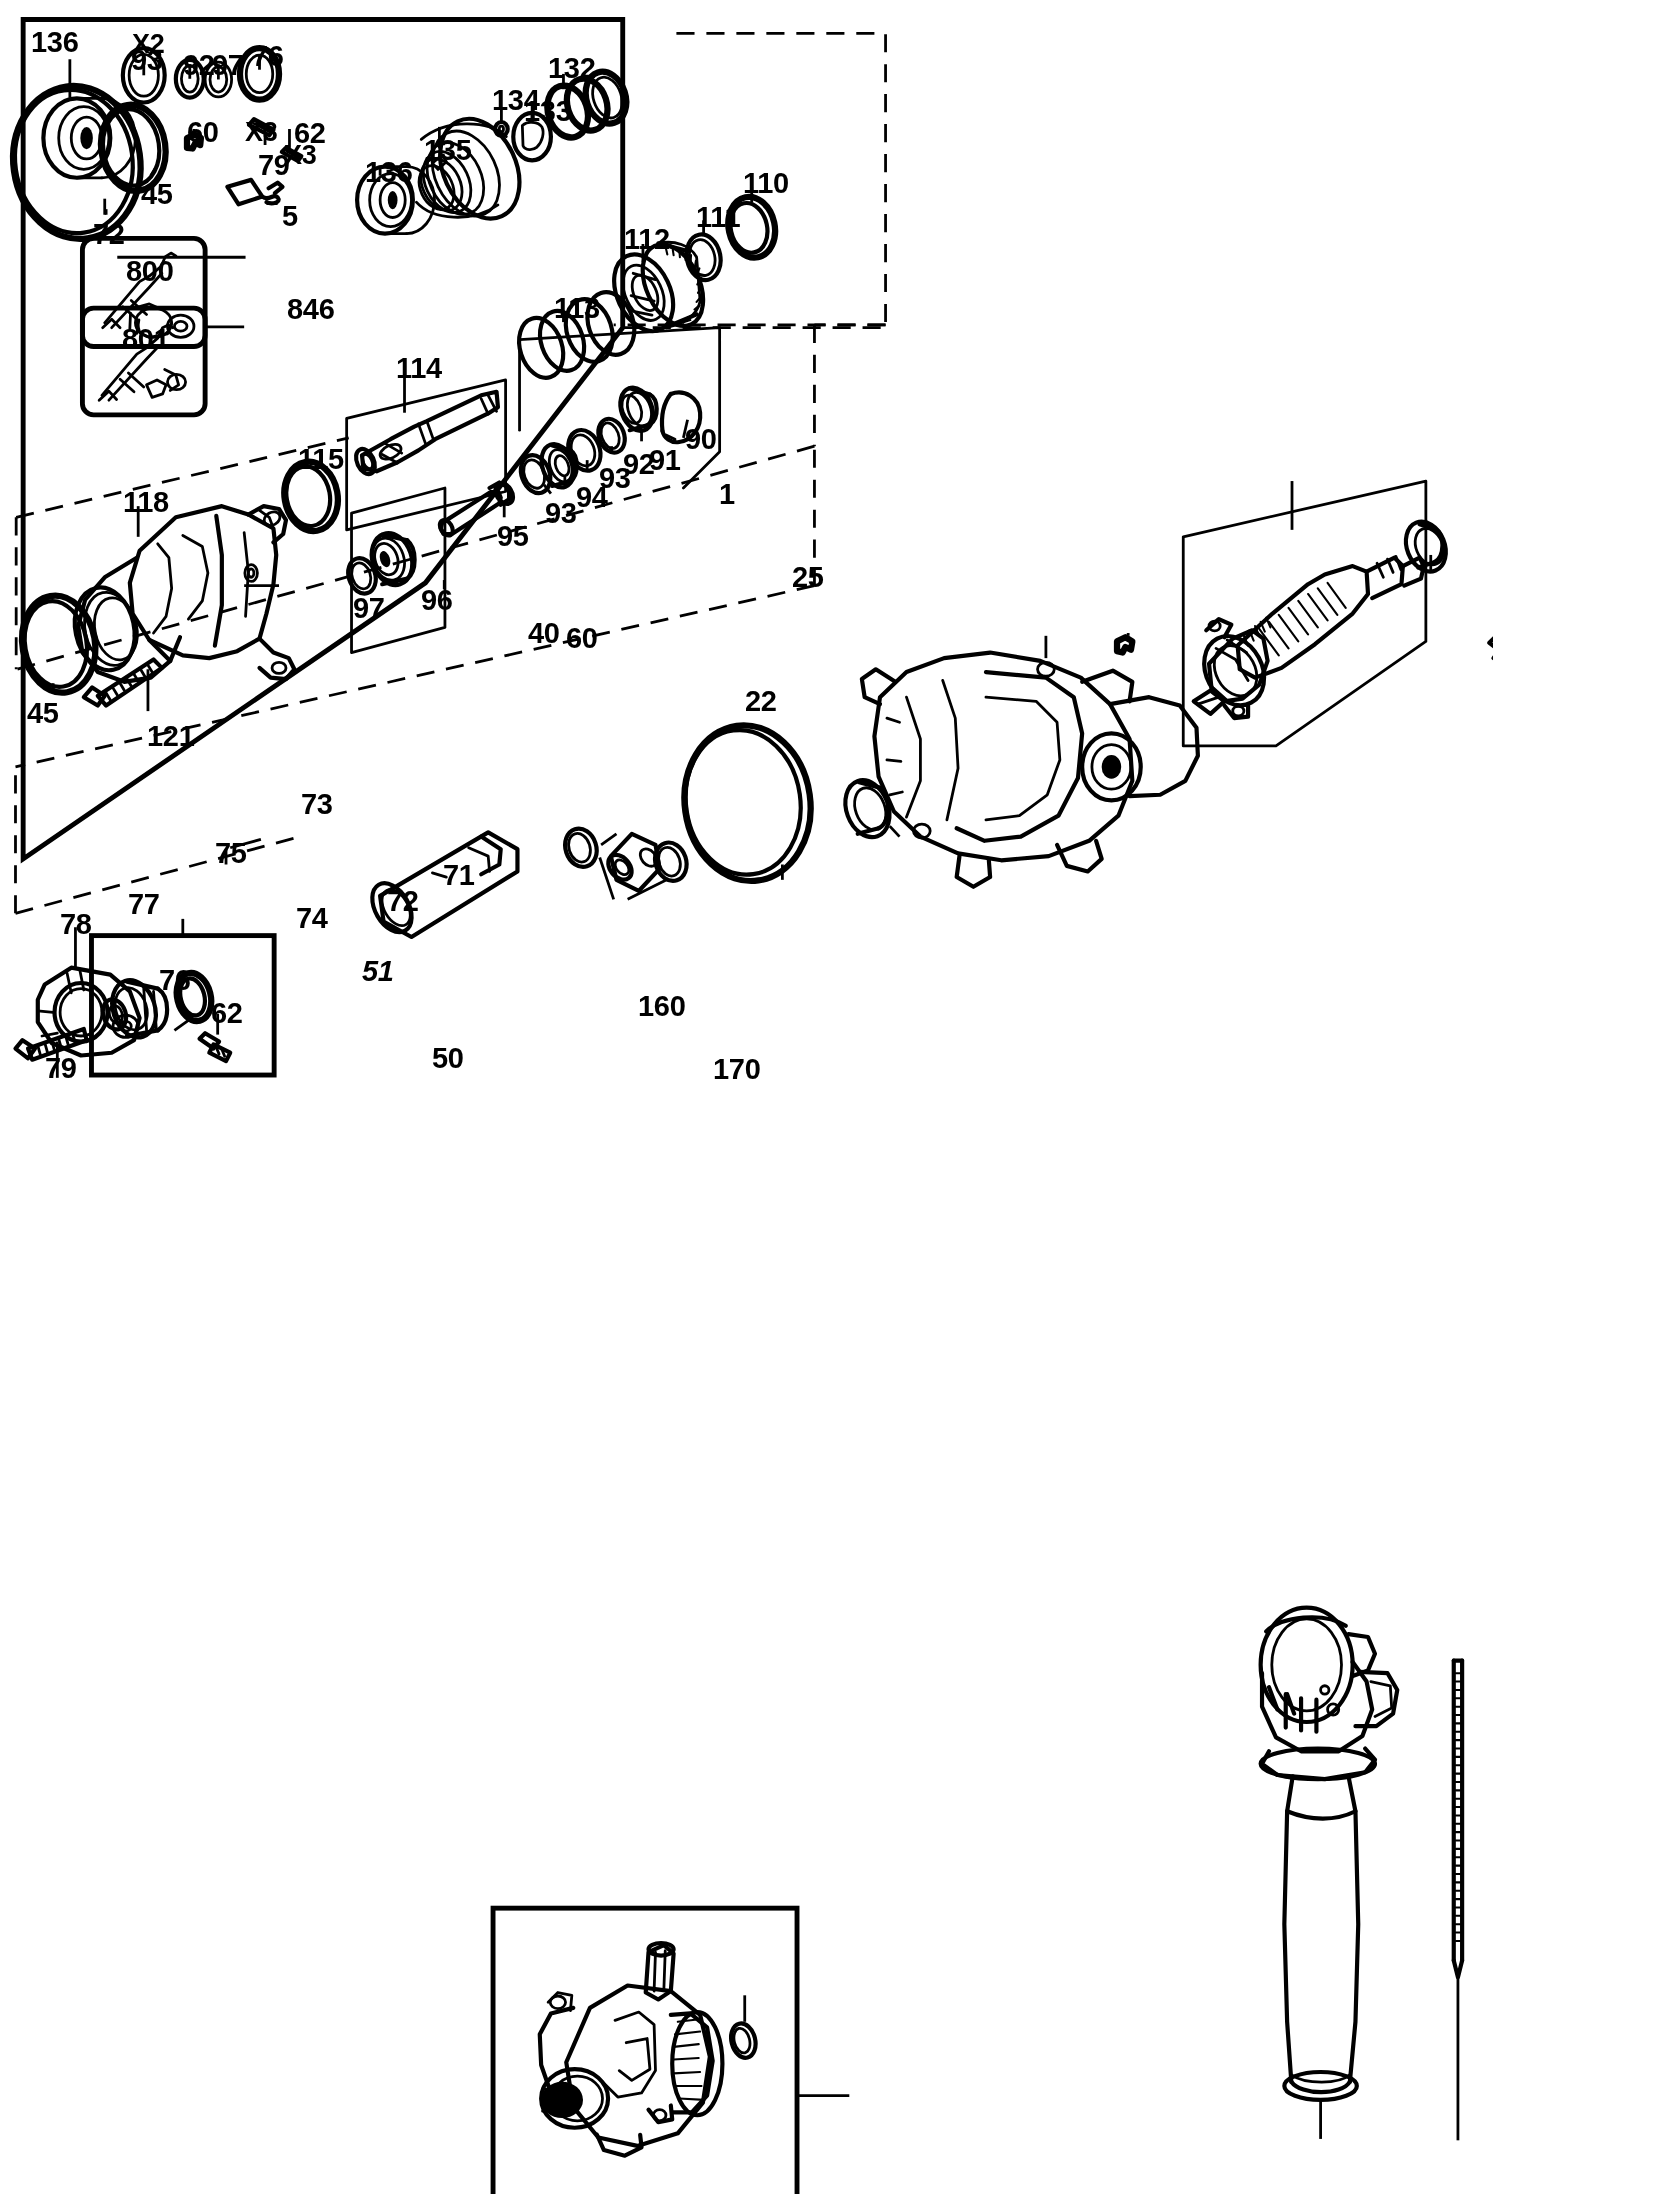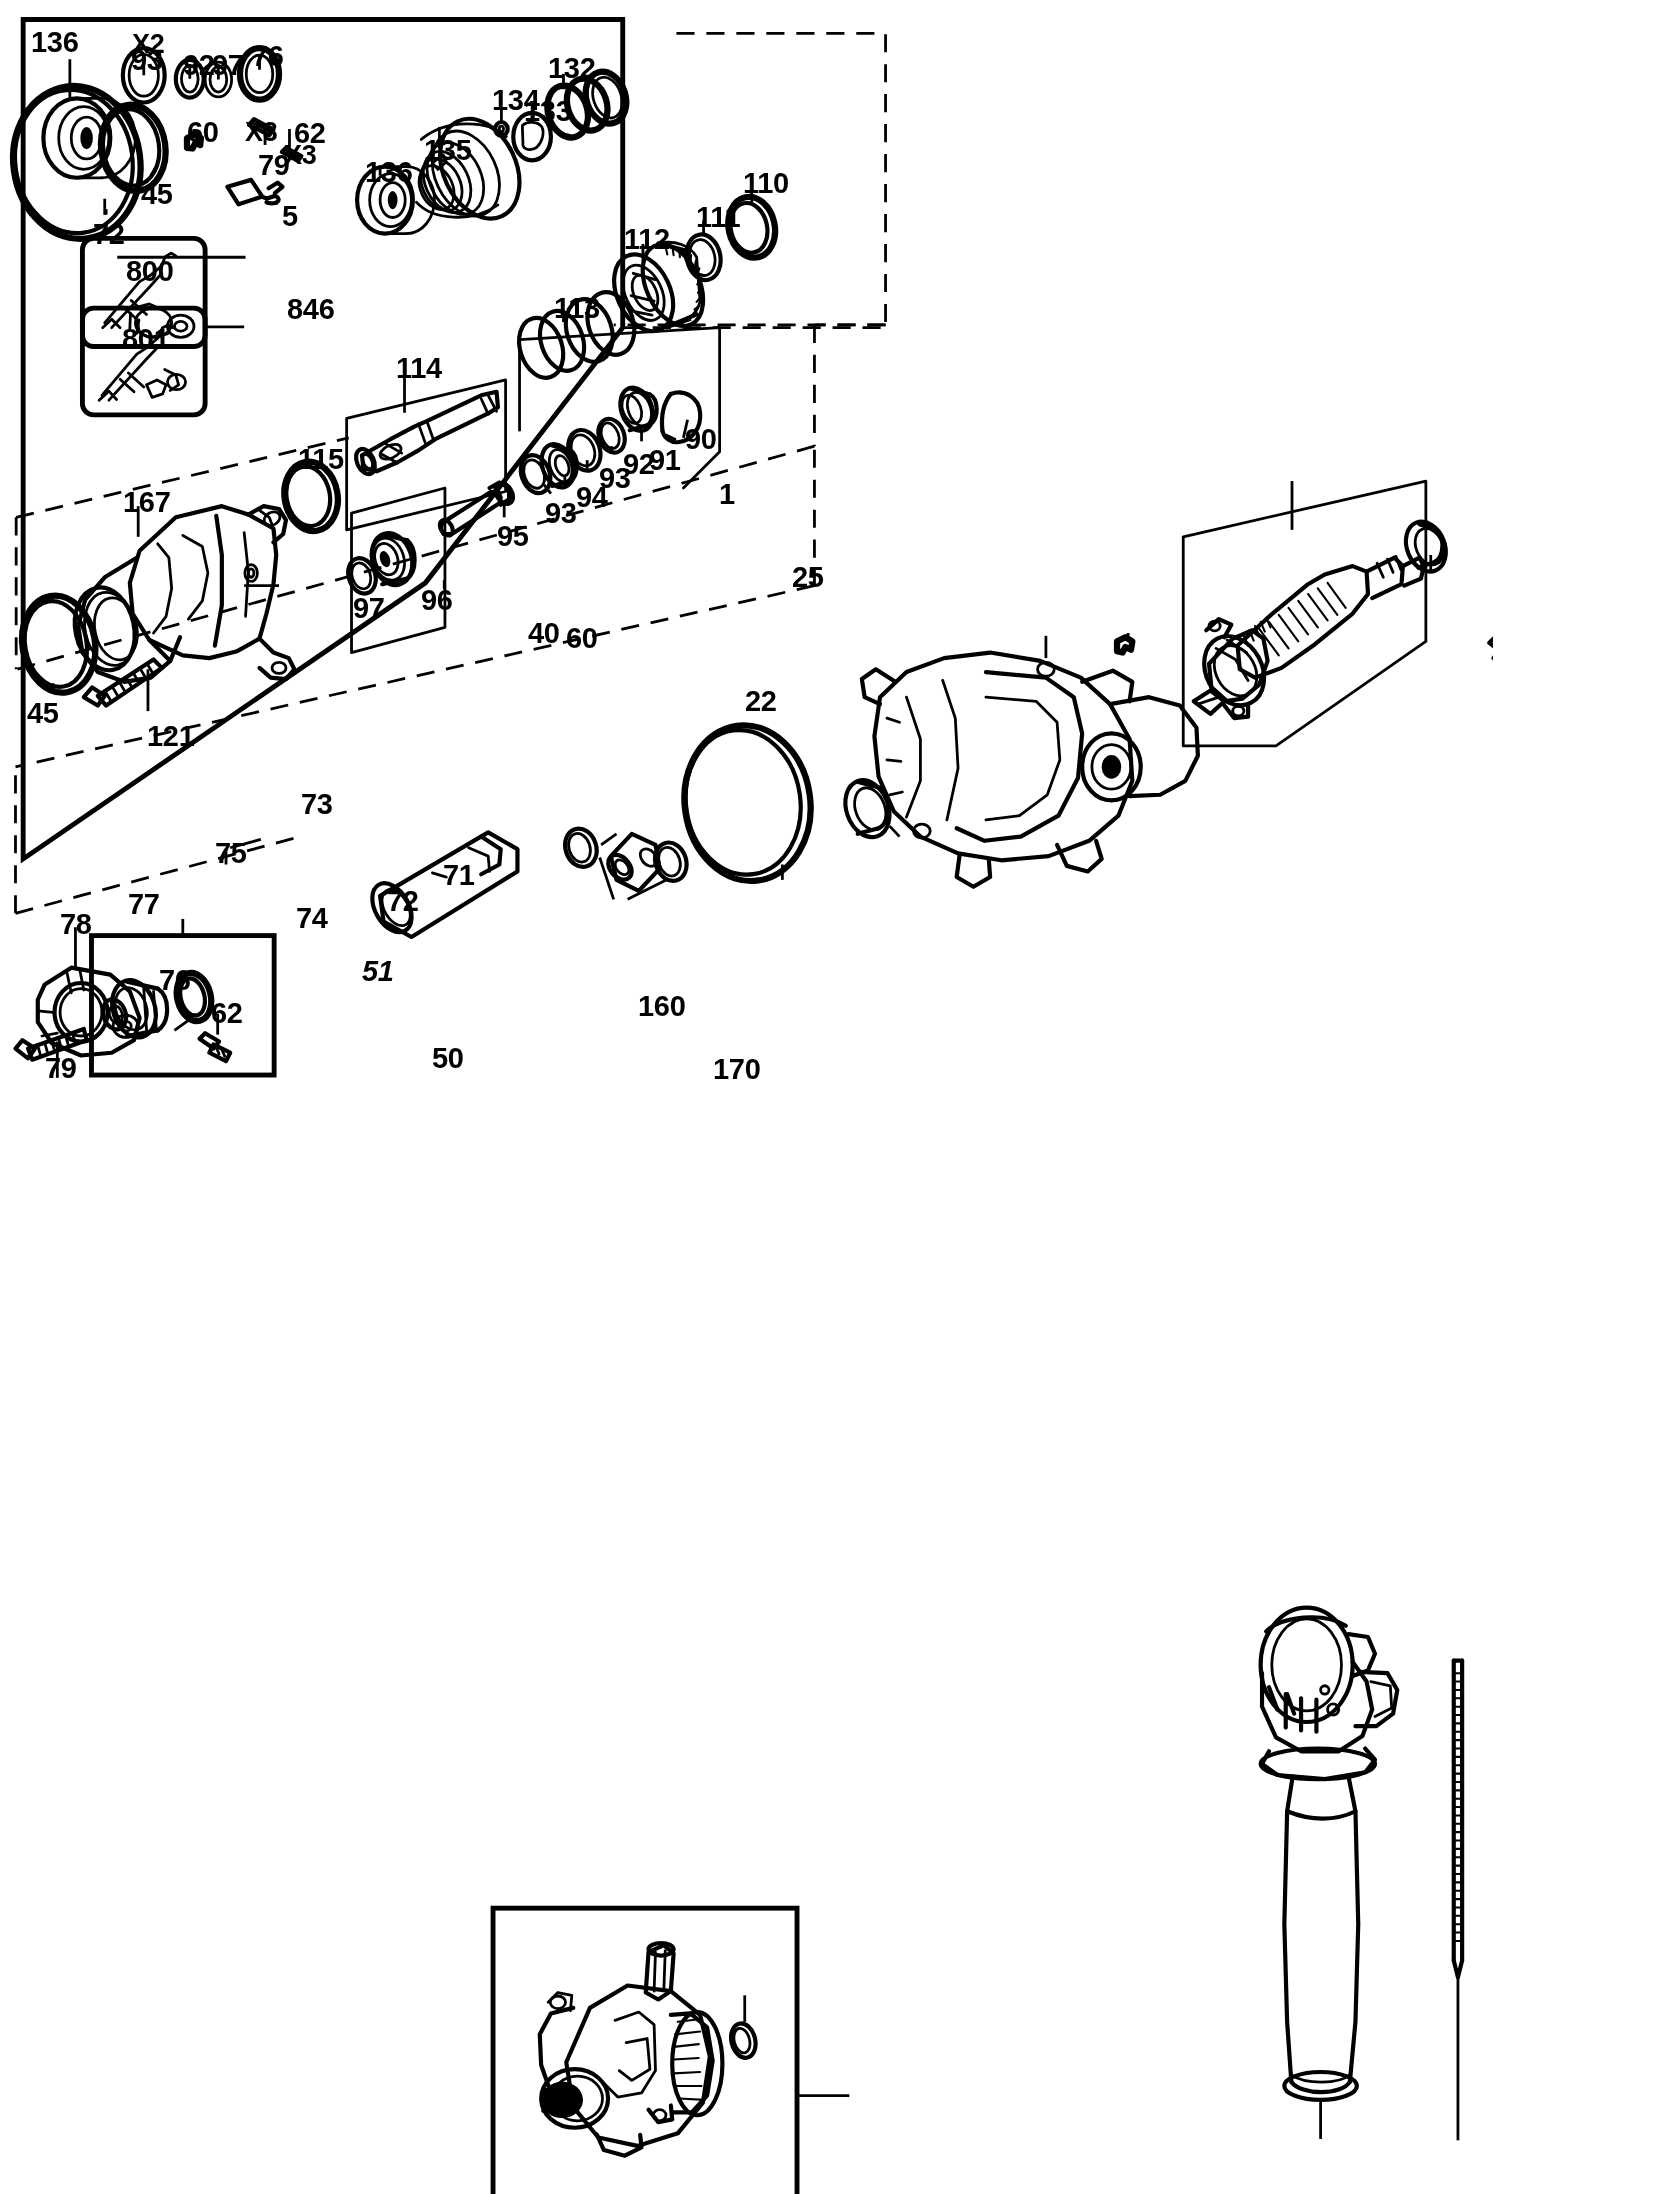--- a/index.html
+++ b/index.html
@@ -782,21 +782,21 @@
       <span class="lbl n" style="left: 287px; top: 295px;">846</span>
       <span class="lbl n" style="left: 122px; top: 325px;">801</span>
       <span class="lbl n" style="left: 396px; top: 354px;">114</span>
       <span class="lbl n" style="left: 685px; top: 425px;">90</span>
       <span class="lbl n" style="left: 649px; top: 446px;">91</span>
       <span class="lbl n" style="left: 623px; top: 450px;">92</span>
       <span class="lbl n" style="left: 599px; top: 464px;">93</span>
       <span class="lbl n" style="left: 298px; top: 445px;">115</span>
       <span class="lbl n" style="left: 576px; top: 483px;">94</span>
       <span class="lbl n" style="left: 719px; top: 480px;">1</span>
-      <span class="lbl n" style="left: 123px; top: 488px;">167</span>
+      <span class="lbl n" style="left: 123px; top: 488px;">118</span>
       <span class="lbl n" style="left: 545px; top: 499px;">93</span>
       <span class="lbl n" style="left: 497px; top: 522px;">95</span>
       <span class="lbl n" style="left: 792px; top: 563px;">25</span>
       <span class="lbl n" style="left: 353px; top: 594px;">97</span>
       <span class="lbl n" style="left: 421px; top: 586px;">96</span>
       <span class="lbl n" style="left: 528px; top: 619px;">40</span>
       <span class="lbl n" style="left: 566px; top: 624px;">60</span>
       <span class="lbl n" style="left: 745px; top: 687px;">22</span>
       <span class="lbl n" style="left: 27px; top: 699px;">45</span>
       <span class="lbl n" style="left: 147px; top: 722px;">121</span>

